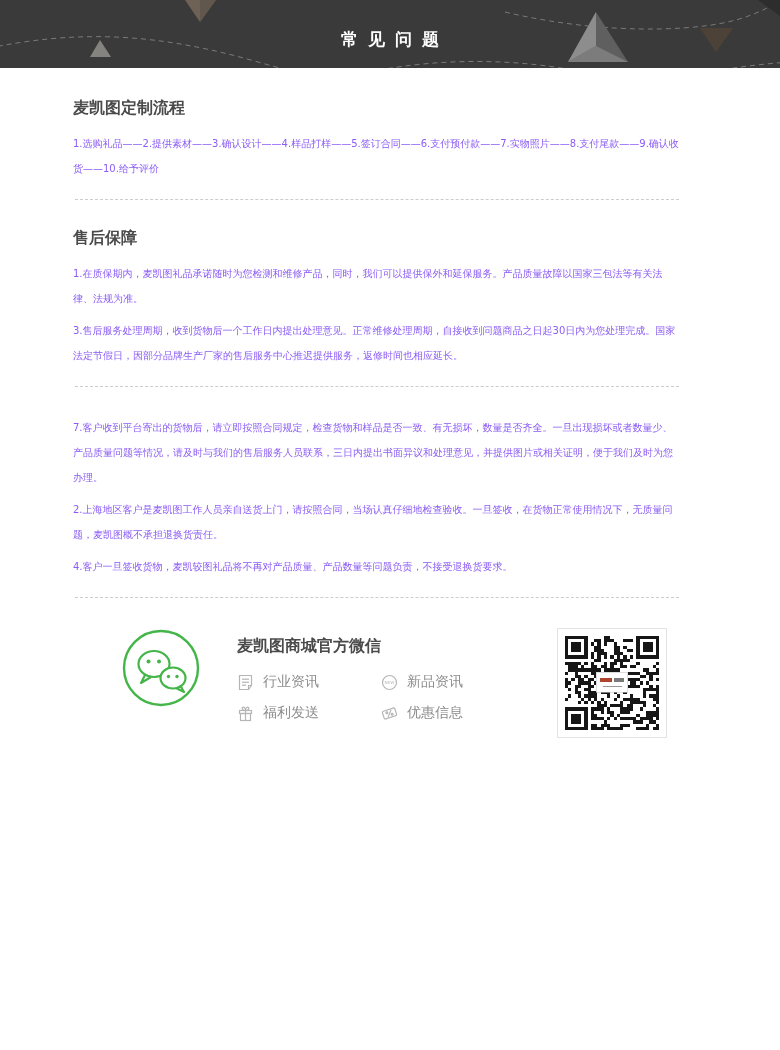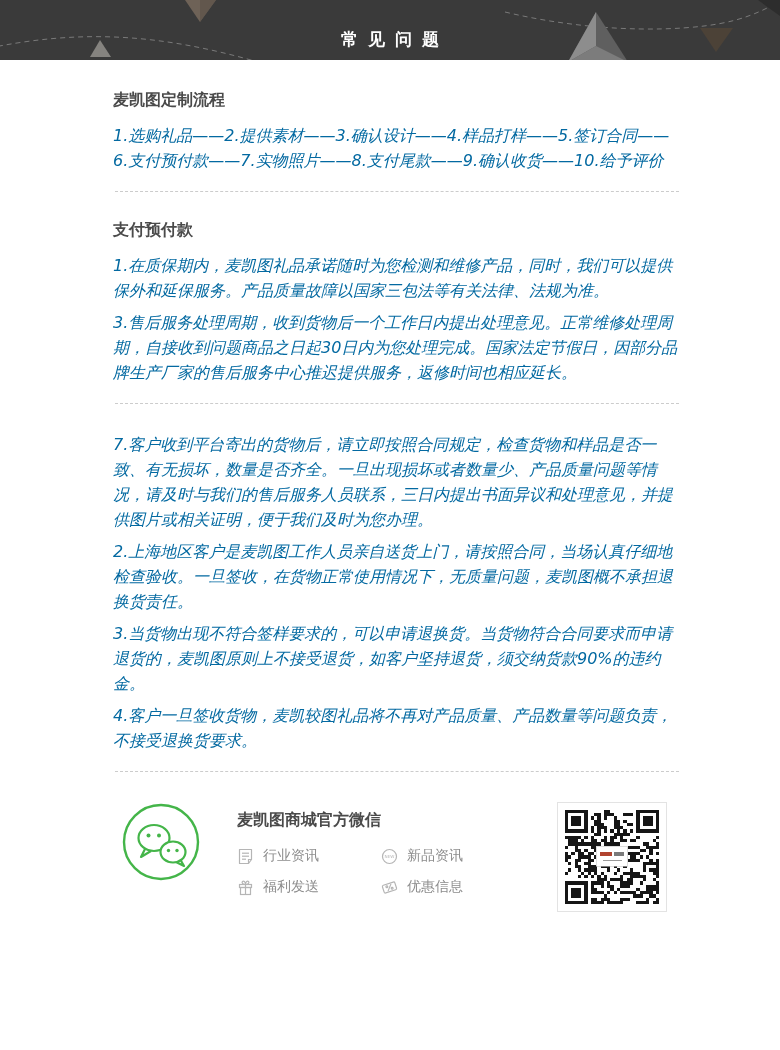--- a/index.html
+++ b/index.html
@@ -2,30 +2,30 @@
 <html lang="zh"><head>
 <meta charset="utf-8">
 <style>
   html,body{margin:0;padding:0;}
   body{
     width:780px;height:1050px;background:#ffffff;
     font-family:"DejaVu Sans","Liberation Sans",sans-serif;
     -webkit-font-smoothing:antialiased;
   }
   
-  .banner{position:relative;height:60px;background:#3a3a3a;overflow:hidden;}
+  .banner{position:relative;height:68px;background:#3a3a3a;overflow:hidden;}
   .banner svg{position:absolute;left:0;top:0;}
   .banner-title{
     position:absolute;left:0;top:28px;width:100%;text-align:center;
     color:#ffffff;font-size:17px;font-weight:bold;letter-spacing:10px;text-indent:10px;
   }
   
-  .page{padding:30px 101px 0 73px;margin-left:40px;}
+  .page{padding:30px 101px 0 73px;}
   h2.sec-title{font-size:16px;font-weight:bold;color:#4a4a4a;margin:0 0 13px 0;line-height:20px;}
-  p.body-text{font-size:16px;color:#0369a1;line-height:25px;margin:0 0 7px 0;font-style:italic;}
+  p.body-text{font-size:10px;color:#8b5cf6;line-height:25px;margin:0 0 7px 0;}
   .divider{border:none;border-top:1px dashed #cccccc;margin:18px 0 28px 2px;}
   
   .footer{display:flex;align-items:flex-start;margin:18px 0 0 0;padding:0 113px 0 121px;}
   .wx-logo{width:80px;height:80px;flex:0 0 auto;margin-top:2px;}
   .wx-block{margin-left:36px;margin-top:4px;}
   .wx-title{font-size:16px;font-weight:bold;color:#4a4a4a;margin:6px 0 16px 0;}
   .wx-grid{display:grid;grid-template-columns:124px 124px;row-gap:13px;column-gap:20px;}
   .wx-item{display:flex;align-items:center;gap:9px;font-size:14px;color:#8c8c8c;white-space:nowrap;}
   .wx-item svg{flex:0 0 auto;display:block;}
   .qr-frame{
@@ -62,31 +62,30 @@
 <main class="page">
 
   <section>
     <h2 class="sec-title">麦凯图定制流程</h2>
     <p class="body-text">1.选购礼品——2.提供素材——3.确认设计——4.样品打样——5.签订合同——6.支付预付款——7.实物照片——8.支付尾款——9.确认收货——10.给予评价</p>
   </section>
 
   <hr class="divider">
 
   <section>
-    <h2 class="sec-title">支付预付款</h2>
+    <h2 class="sec-title">售后保障</h2>
     <p class="body-text">1.在质保期内，麦凯图礼品承诺随时为您检测和维修产品，同时，我们可以提供保外和延保服务。产品质量故障以国家三包法等有关法律、法规为准。</p>
     <p class="body-text">3.售后服务处理周期，收到货物后一个工作日内提出处理意见。正常维修处理周期，自接收到问题商品之日起30日内为您处理完成。国家法定节假日，因部分品牌生产厂家的售后服务中心推迟提供服务，返修时间也相应延长。</p>
   </section>
 
   <hr class="divider">
 
   <section>
     <p class="body-text">7.客户收到平台寄出的货物后，请立即按照合同规定，检查货物和样品是否一致、有无损坏，数量是否齐全。一旦出现损坏或者数量少、产品质量问题等情况，请及时与我们的售后服务人员联系，三日内提出书面异议和处理意见，并提供图片或相关证明，便于我们及时为您办理。</p>
     <p class="body-text">2.上海地区客户是麦凯图工作人员亲自送货上门，请按照合同，当场认真仔细地检查验收。一旦签收，在货物正常使用情况下，无质量问题，麦凯图概不承担退换货责任。</p>
-    <p class="body-text">3.当货物出现不符合签样要求的，可以申请退换货。当货物符合合同要求而申请退货的，麦凯图原则上不接受退货，如客户坚持退货，须交纳货款90%的违约金。</p>
     <p class="body-text">4.客户一旦签收货物，麦凯较图礼品将不再对产品质量、产品数量等问题负责，不接受退换货要求。</p>
   </section>
 
   <hr class="divider">
 </main>
 
 <footer class="footer">
 
   <svg class="wx-logo" viewBox="0 0 80 80">
     <circle cx="40" cy="40" r="37" fill="none" stroke="#44b549" stroke-width="2.4"></circle>

